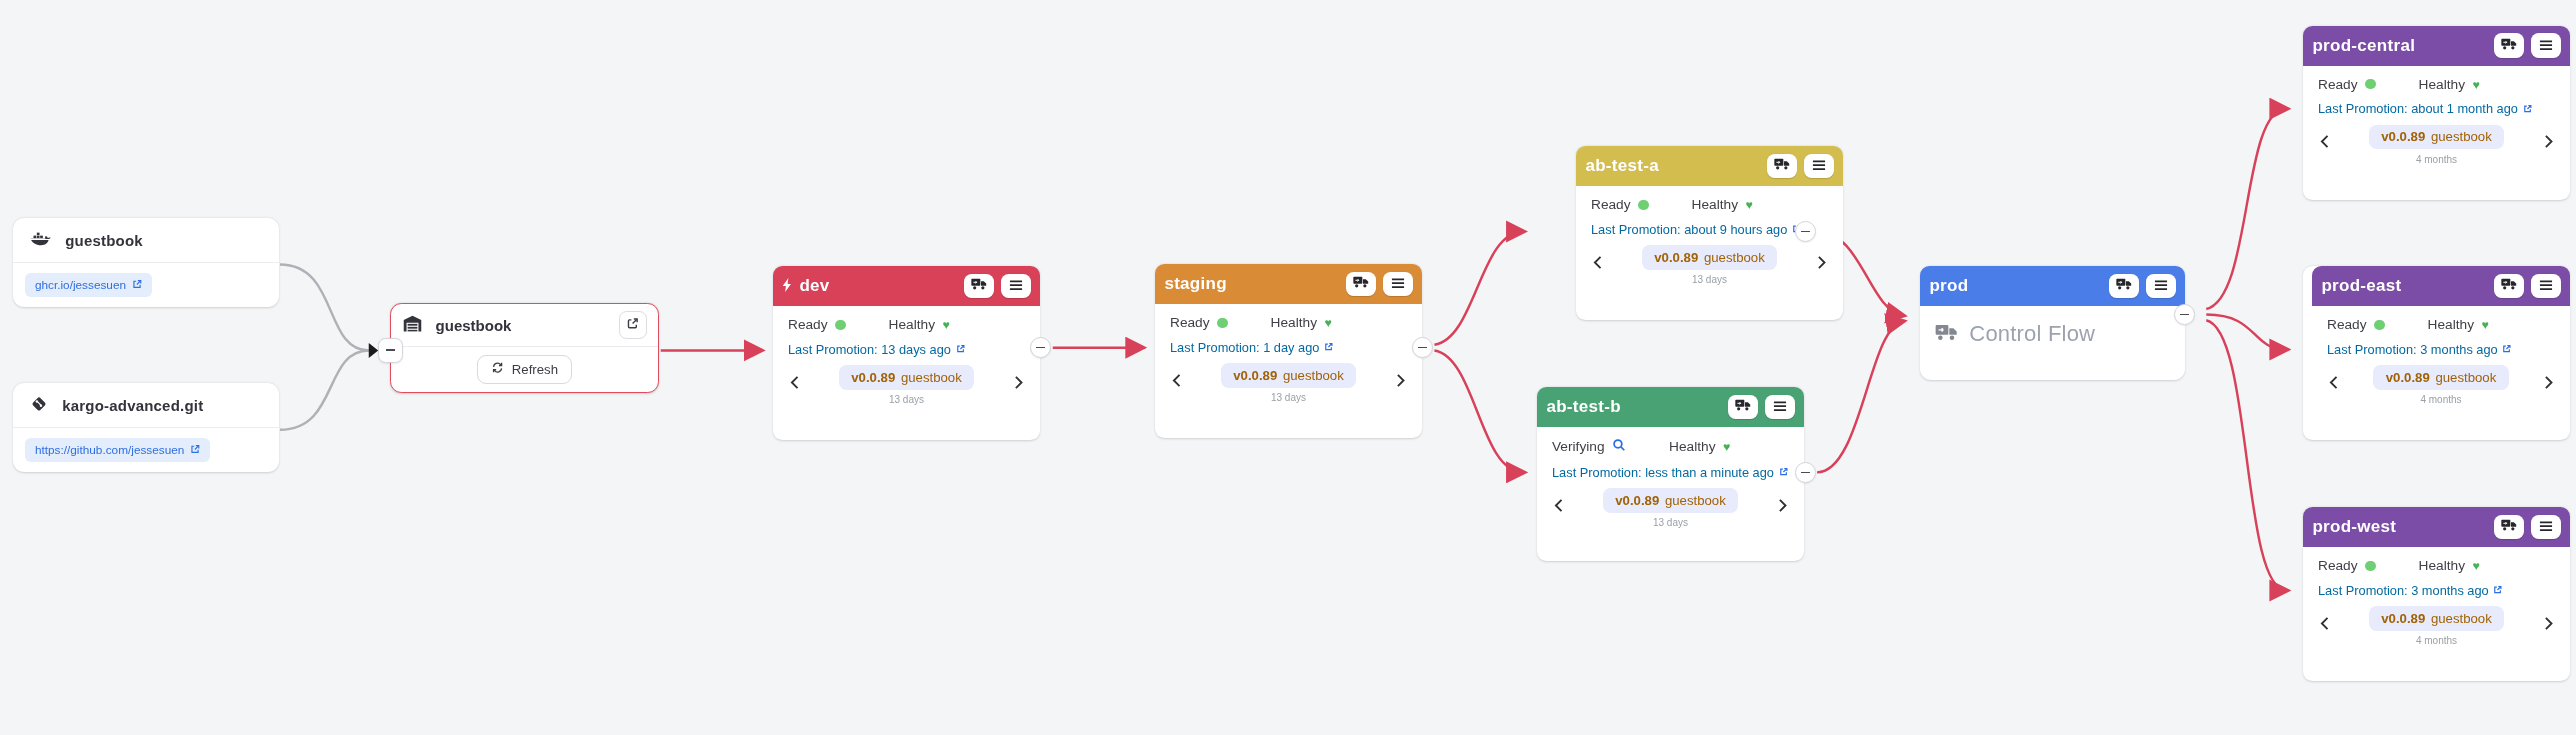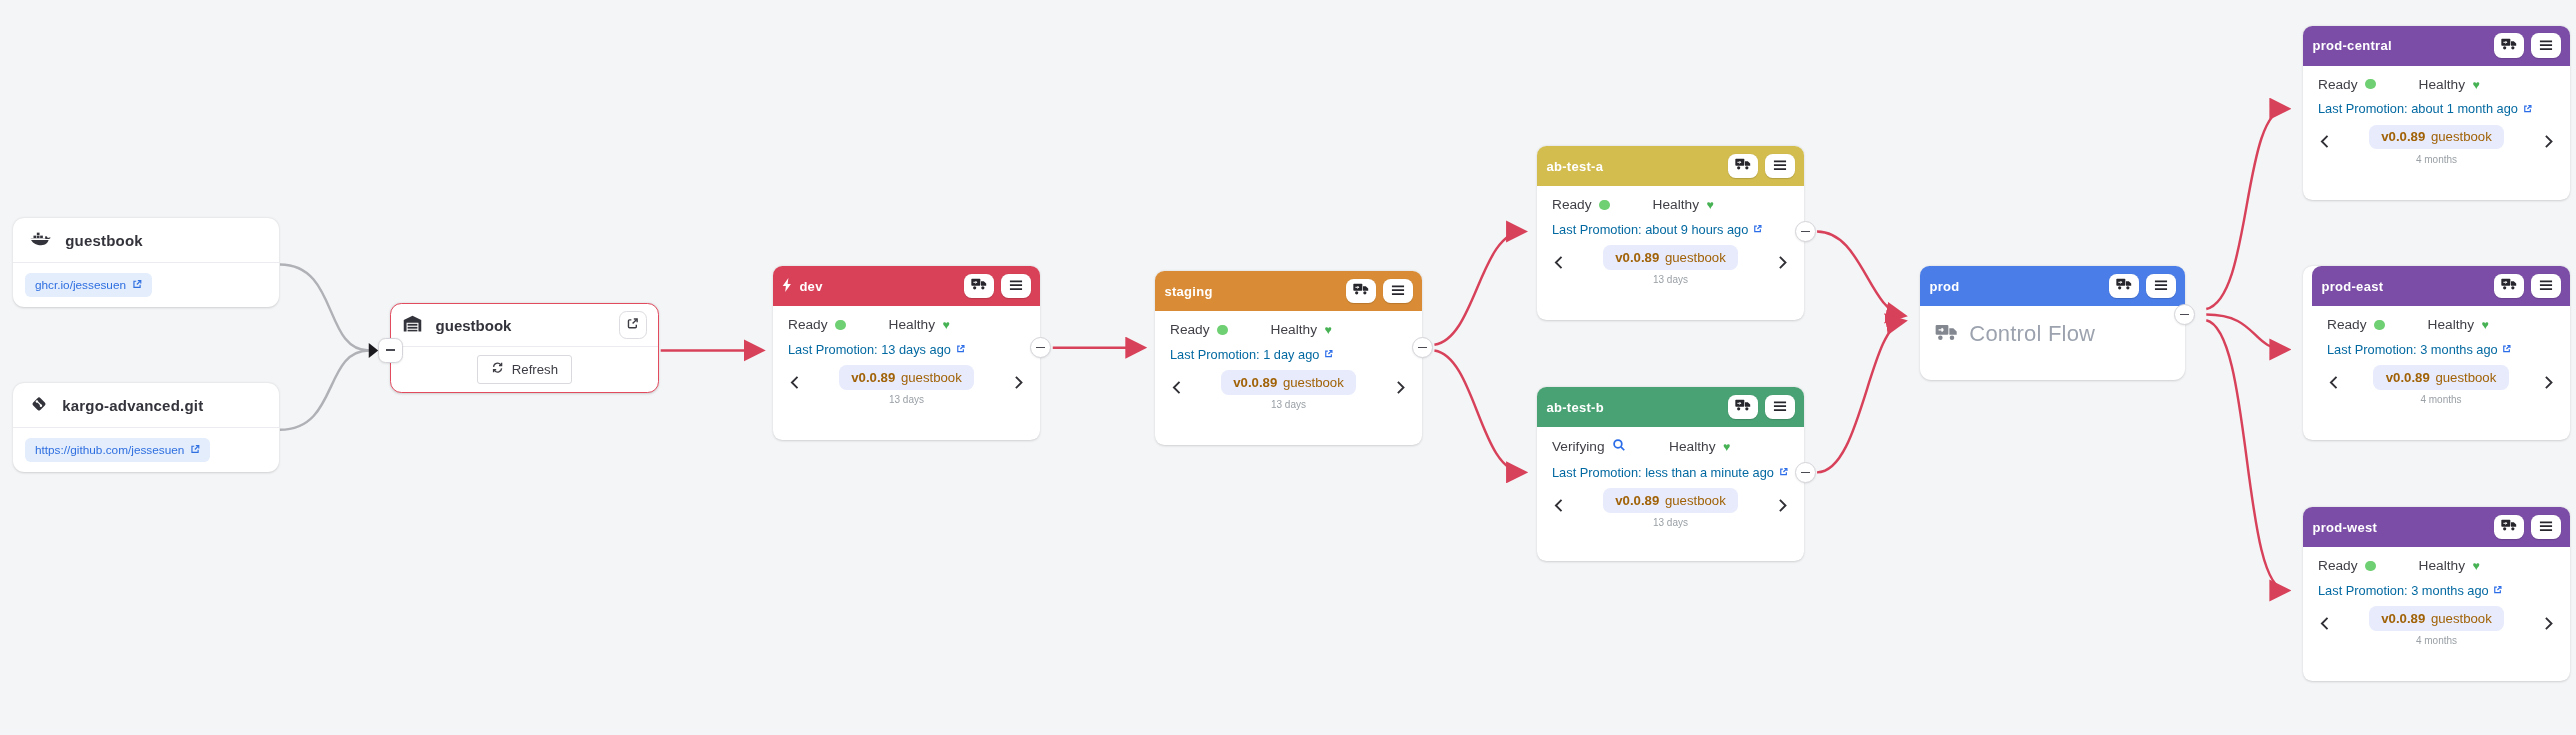--- a/index.html
+++ b/index.html
@@ -25,34 +25,34 @@
 
   
   .warehouse-card { width:269px; border:1.4px solid #e24a5e; }
   .wh-head { display:flex; align-items:center; gap:12.3px; height:43px; padding:0 11.3px;
              border-bottom:0.9px solid #ececf0; }
   .wh-title { font-size:15px; font-weight:bold; color:#33333b; flex:1; }
   .icon-btn { display:flex; align-items:center; justify-content:center; width:28px; height:28px;
               background:#fff; border:0.9px solid #dcdce1; border-radius:7.6px; cursor:pointer; }
   .wh-refresh-row { display:flex; align-items:center; justify-content:center; height:45px; }
   .refresh-btn { display:inline-flex; align-items:center; gap:7.6px; border:0.9px solid #d9d9de;
-                 background:#fff; border-radius:3px; padding:5.7px 13.2px; font-size:13.2px; color:#3c3c44;
+                 background:#fff; border-radius:9px; padding:5.7px 13.2px; font-size:13.2px; color:#3c3c44;
                  font-family:inherit; cursor:pointer; }
 
   
   .stage-card { width:267px; height:174px; border-radius:9.4px; overflow:visible; }
   .stage-header { display:flex; align-items:center; gap:6.6px; height:40px; padding:0 9.4px;
                   border-radius:9.4px 9.4px 0 0; }
   .hdr-red    { background:#d84157; }
   .hdr-orange { background:#d98c35; }
   .hdr-gold   { background:#d3bd4f; }
   .hdr-green  { background:#49a274; }
   .hdr-blue   { background:#4a7de8; }
   .hdr-purple { background:#7b4da6; }
-  .stage-title { flex:1; font-size:13px; font-weight:bold; color:#fff; letter-spacing:0.3px; }
+  .stage-title { flex:1; font-size:17px; font-weight:bold; color:#fff; letter-spacing:0.3px; }
   .hdr-btns { display:flex; gap:6.6px; }
   .hdr-btn { display:flex; align-items:center; justify-content:center; width:30px; height:24.6px;
              background:#fff; border:none; border-radius:7.6px; cursor:pointer;
              box-shadow:0 0.9px 0.9px rgba(0,0,0,.15); }
   .stage-body { padding:11.3px 15px 0; }
   .status-row { display:flex; gap:43px; }
   .status-item { display:flex; align-items:center; gap:7.6px; font-size:13.7px; color:#3f3f46; }
   .dot-icon { width:10.4px; height:10.4px; border-radius:50%; background:#6ed072; display:inline-block; }
   .heart-icon::after { content:"\2665"; color:#46b254; font-size:12.3px; }
   .promo-link { margin-top:9.4px; display:flex; align-items:center; gap:4.7px;
@@ -75,22 +75,22 @@
                border:0.9px solid #d4d4da; border-radius:50%; display:flex; align-items:center;
                justify-content:center; cursor:pointer; box-shadow:0 0.9px 1.9px rgba(0,0,0,.08); }
   .minus-btn.square { width:24.6px; height:24.6px; border-radius:7.6px; }
   .minus-glyph { width:8.5px; height:1.7px; background:#4a4a52; display:inline-block; }
 
   
   .pos-repo1 { left:13.2px;  top:218px; }
   .pos-repo2 { left:13.2px;  top:383px; }
   .pos-wh    { left:390px; top:303px; }
   .pos-dev   { left:773px;  top:266px; }
-  .pos-stg   { left:1155px; top:271px; }
-  .pos-aba   { left:1537px; top:146px; }
+  .pos-stg   { left:1155px; top:264px; }
+  .pos-aba   { left:1576px; top:146px; }
   .pos-abb   { left:1537px; top:387px; }
   .pos-prod  { left:1920px; top:266px; }
   .pos-pc    { left:2303px; top:25.5px; }
   .pos-pe    { left:2303px; top:266px;padding-left:9px; }
   .pos-pw    { left:2303px; top:507px; }
 </style>
 </head>
 <body>
 
 <div id="canvas">

